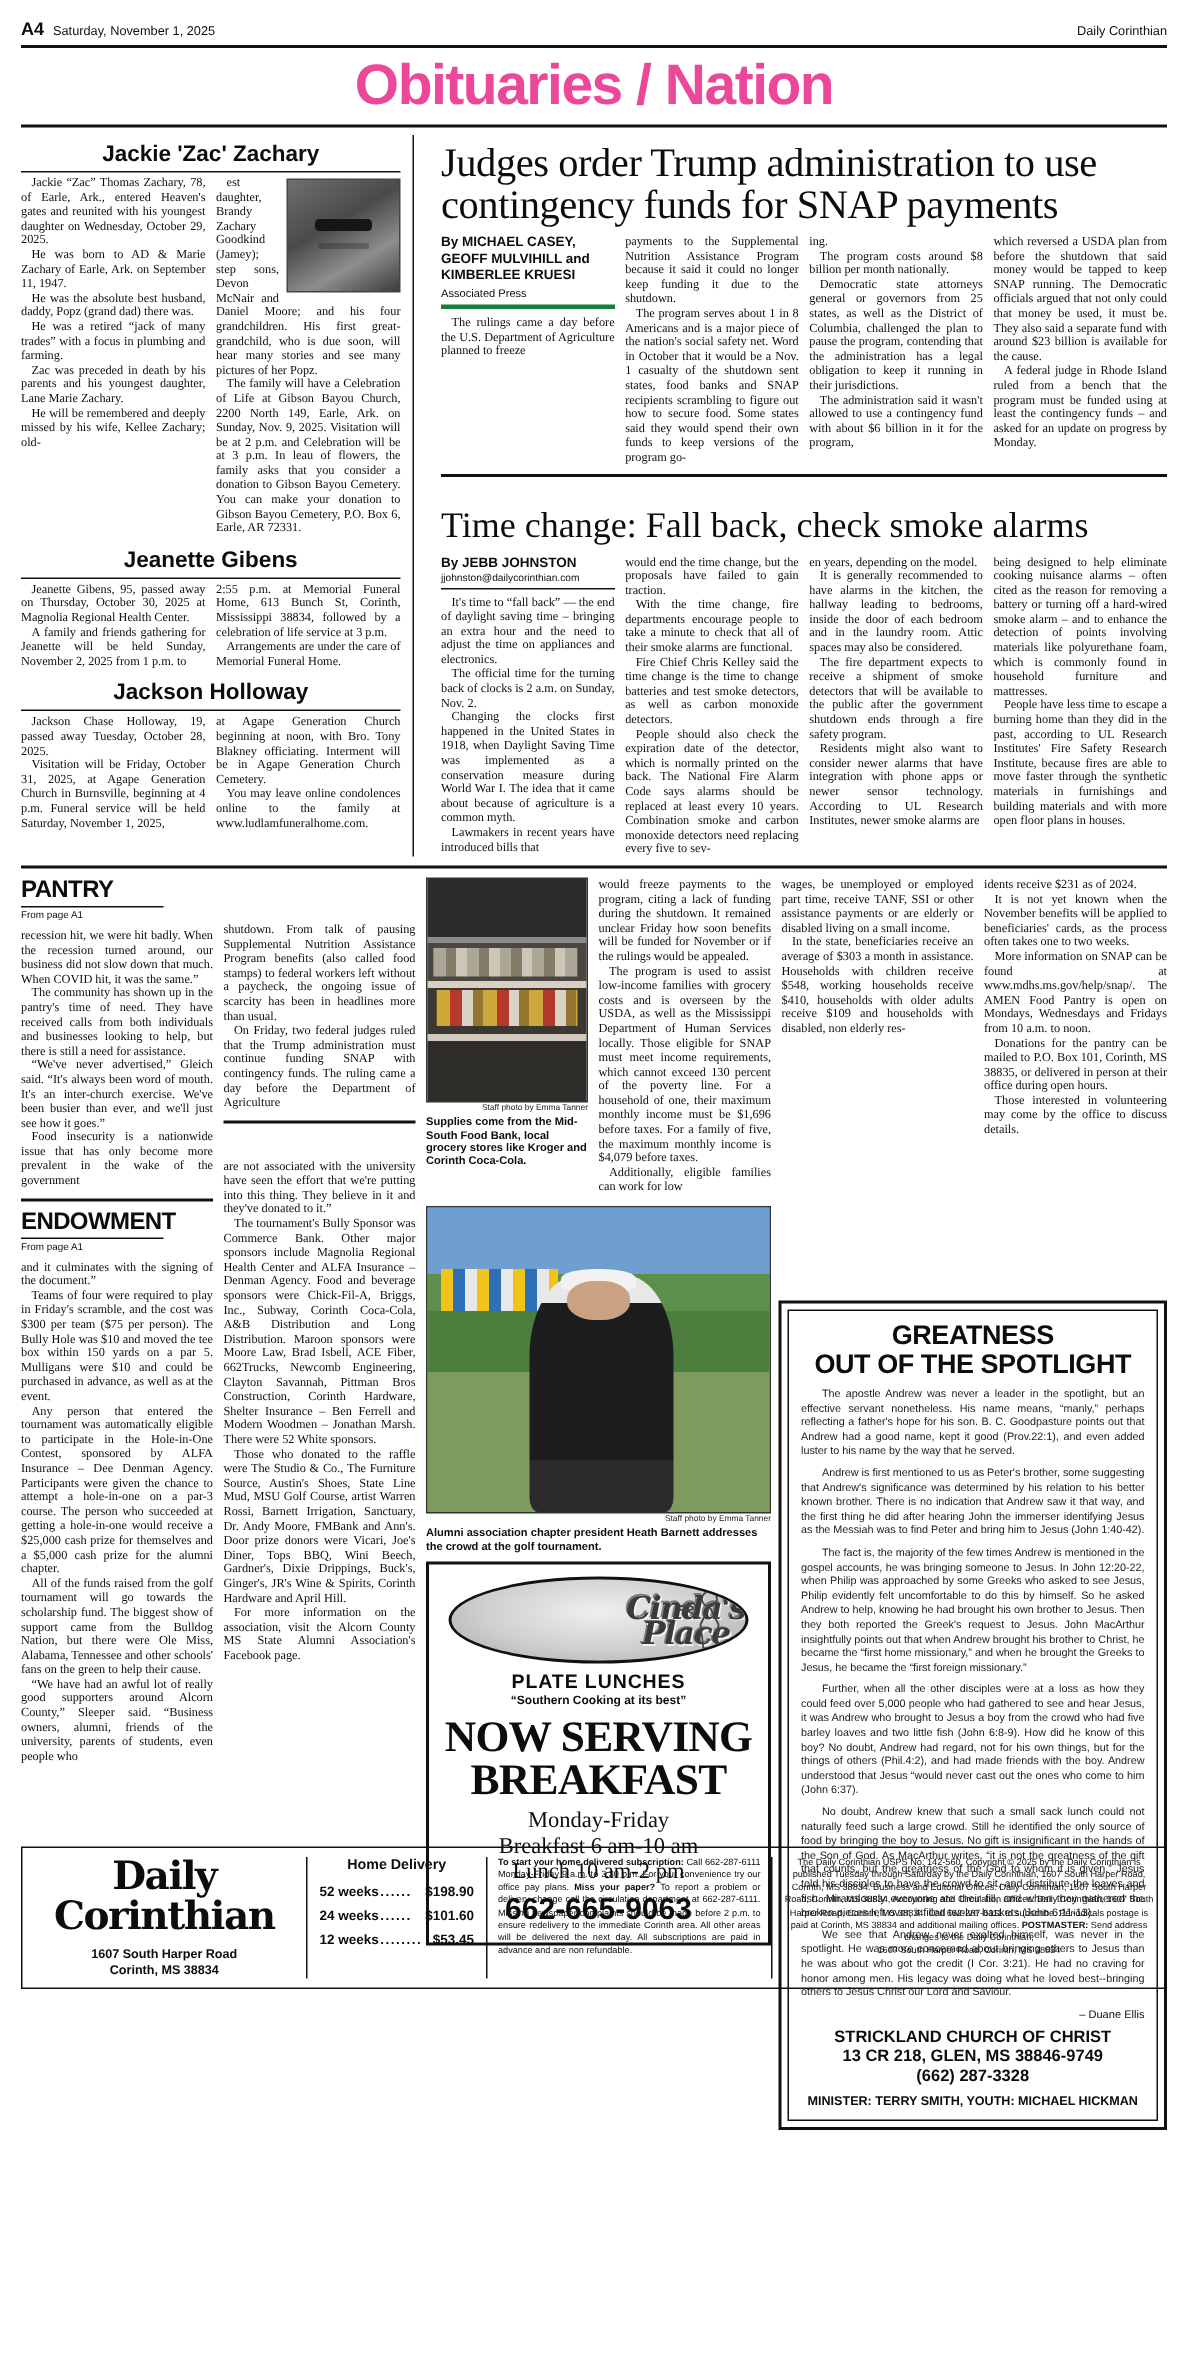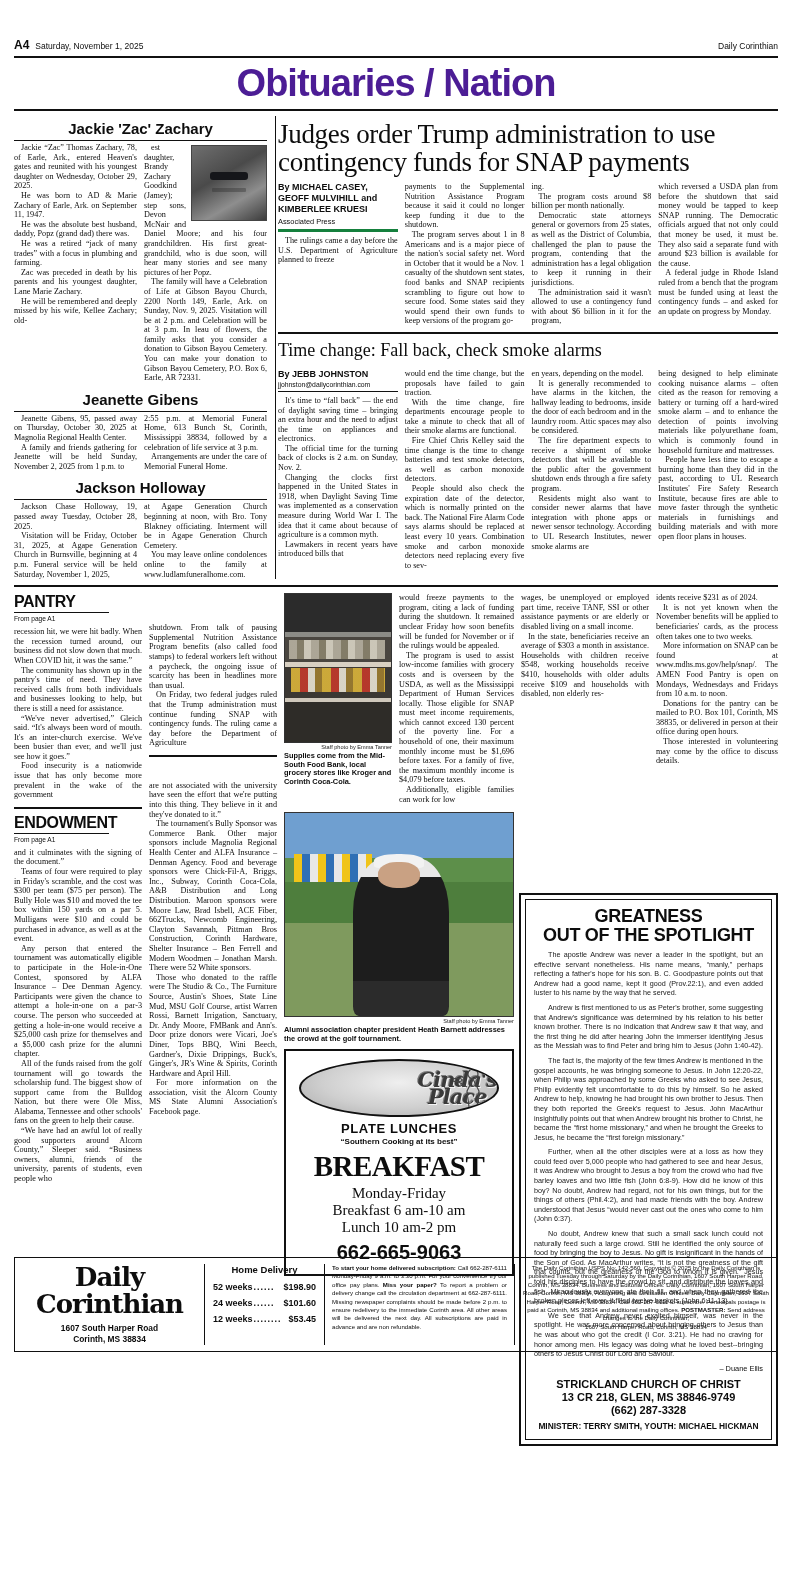--- a/index.html
+++ b/index.html
@@ -4,61 +4,61 @@
 <style>
   * { box-sizing: border-box; margin:0; padding:0; }
   html,body { background:#fff; }
   body {
     width:792px; height:1584px;
     font-family:"Liberation Serif", serif;
     color:#0d0d0d;
     position:relative;
     overflow:hidden;
   }
-  .page { width:792px; height:1380px; padding:12px 14px 0 14px; position:relative;margin-top:26px; }
+  .page { width:792px; height:1380px; padding:12px 14px 0 14px; position:relative; }
 
   
   .folio { display:flex; align-items:baseline; justify-content:space-between;
            font-family:"Liberation Sans", sans-serif; padding-bottom:4px; }
   .folio-left { display:flex; align-items:baseline; gap:6px; }
   .folio-page { font-size:12px; font-weight:bold; }
   .folio-date { font-size:8.5px; }
   .folio-right { font-size:8.5px; }
   .rule-thick { border-top:2px solid #111; }
   .section-title {
     text-align:center; font-family:"Liberation Sans", sans-serif;
     font-weight:bold; font-size:38px; letter-spacing:-1px;
-    color:#4c1d95; padding:6px 0 7px 0; line-height:1;
+    color:#ec4899; padding:6px 0 7px 0; line-height:1;
   }
   p { text-align:justify; font-size:8.2px; line-height:9.6px; text-indent:7px;
       hyphens:auto; -webkit-hyphens:auto; }
   p.noind { text-indent:0; }
 
   
-  .topzone { display:flex; gap:0; padding-top:5px; }
+  .topzone { display:flex; gap:16px; padding-top:5px; }
   .obit-col { width:262px; flex:0 0 262px; border-right:1px solid #111; padding-right:8px; }
   .news-col { flex:1; padding-left:2px; }
 
   .obit-name { text-align:center; font-family:"Liberation Sans", sans-serif;
                font-weight:bold; font-size:15px; padding:4px 0 3px 0; }
   .obit-rule { border-top:1.5px solid #111; margin-bottom:2px; }
   .obit-body { display:flex; gap:7px; }
   .obit-body .c { flex:1; }
   .obit-photo { width:76px; height:76px; float:right; margin:2px 0 3px 5px;
                 background:linear-gradient(150deg,#6f6f6f 0%,#4a4a4a 40%,#8e8e8e 70%,#3c3c3c 100%);
                 border:1px solid #444; position:relative; overflow:hidden; }
   .obit-photo::before{ content:""; position:absolute; left:14px; top:10px; width:46px; height:44px;
     background:radial-gradient(ellipse at 45% 40%, #c8c2b4 0%, #8d8madd 40%, #5b5b57 75%);
     border-radius:48% 48% 42% 42%; }
   .obit-photo::after{ content:""; position:absolute; left:18px; top:26px; width:38px; height:8px;
     background:#15161a; border-radius:3px; box-shadow:0 14px 0 -2px rgba(40,40,40,.35); }
 
   .head-main { font-size:27px; line-height:28px; font-weight:normal;
                font-family:"Liberation Serif", serif; letter-spacing:-.3px; padding:4px 0 6px 0; }
-  .head-sub  { font-size:18px; line-height:26px; padding:3px 0 6px 0; }
+  .head-sub  { font-size:24px; line-height:26px; padding:20px 0 6px 0; }
 
   .byline { font-family:"Liberation Sans", sans-serif; font-weight:bold;
             font-size:9px; line-height:11px; }
   .byorg  { font-family:"Liberation Sans", sans-serif; font-size:7.4px; padding-top:2px;
             border-bottom:3px solid #15803d; padding-bottom:3px; margin-bottom:4px; }
   .byemail{ font-family:"Liberation Sans", sans-serif; font-size:6.8px; padding-top:1px;
             border-bottom:1px solid #111; padding-bottom:3px; margin-bottom:4px; }
 
   .story4 { display:flex; gap:7px; }
   .story4 .c { flex:1; }
@@ -354,20 +354,21 @@
             <circle cx="20" cy="7" r="5" fill="none" stroke="#444" stroke-width="1.2"></circle>
             <path d="M20 12 L14 24 L16 40 L24 40 L26 24 Z" fill="none" stroke="#444" stroke-width="1.2"></path>
             <path d="M14 20 L4 14" stroke="#444" stroke-width="1.2" fill="none"></path>
             <ellipse cx="4" cy="13" rx="5" ry="1.6" fill="none" stroke="#444" stroke-width="1.2"></ellipse>
             <path d="M16 40 L14 46 M24 40 L26 46" stroke="#444" stroke-width="1.2"></path>
           </svg>
         </div>
         <div class="plate-l">PLATE LUNCHES</div>
         <div class="plate-s">“Southern Cooking at its best”</div>
         <div class="now-serv">
+          <div>NOW SERVING</div>
           <div>BREAKFAST</div>
         </div>
         <div class="cinda-hours">
           <div>Monday-Friday</div>
           <div>Breakfast 6 am-10 am</div>
           <div>Lunch 10 am-2 pm</div>
         </div>
         <div class="cinda-phone">662-665-9063</div>
       </div>
     </div>

